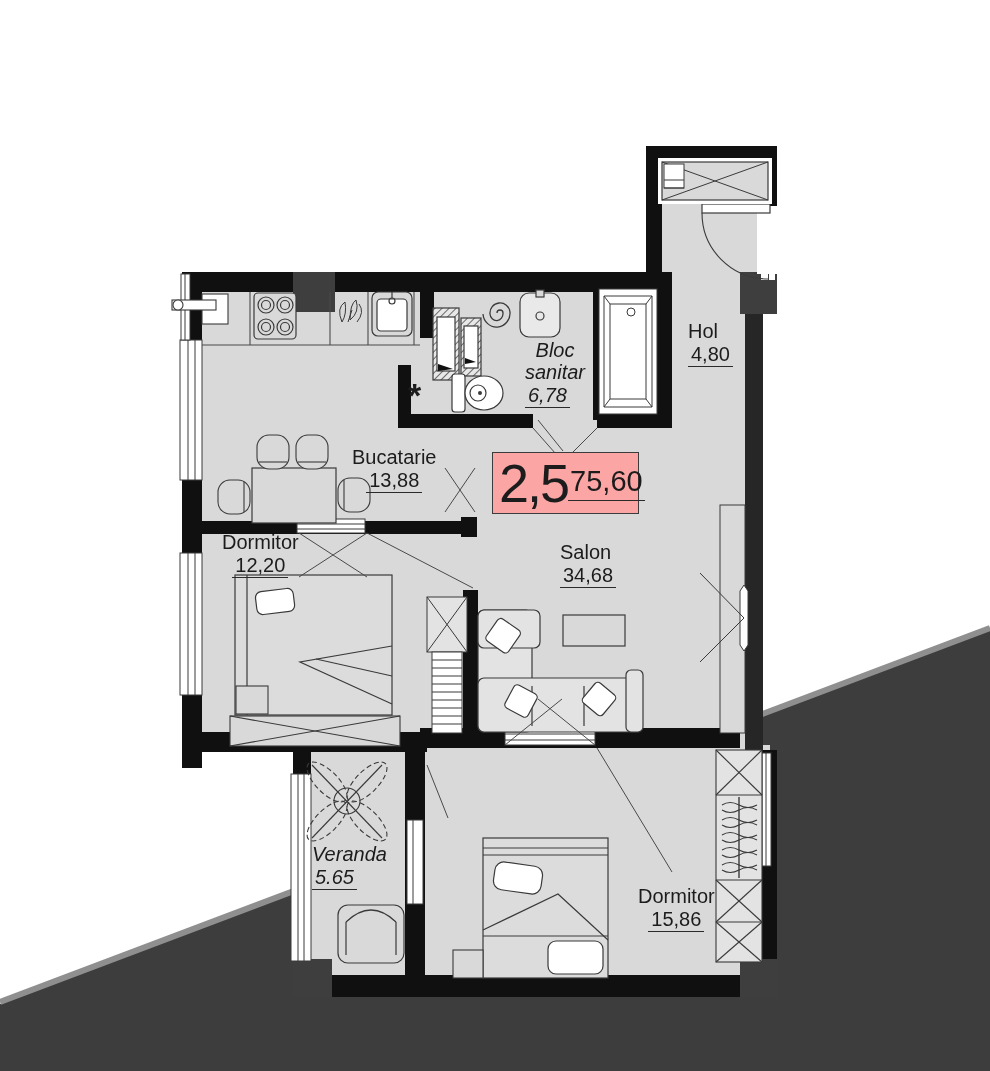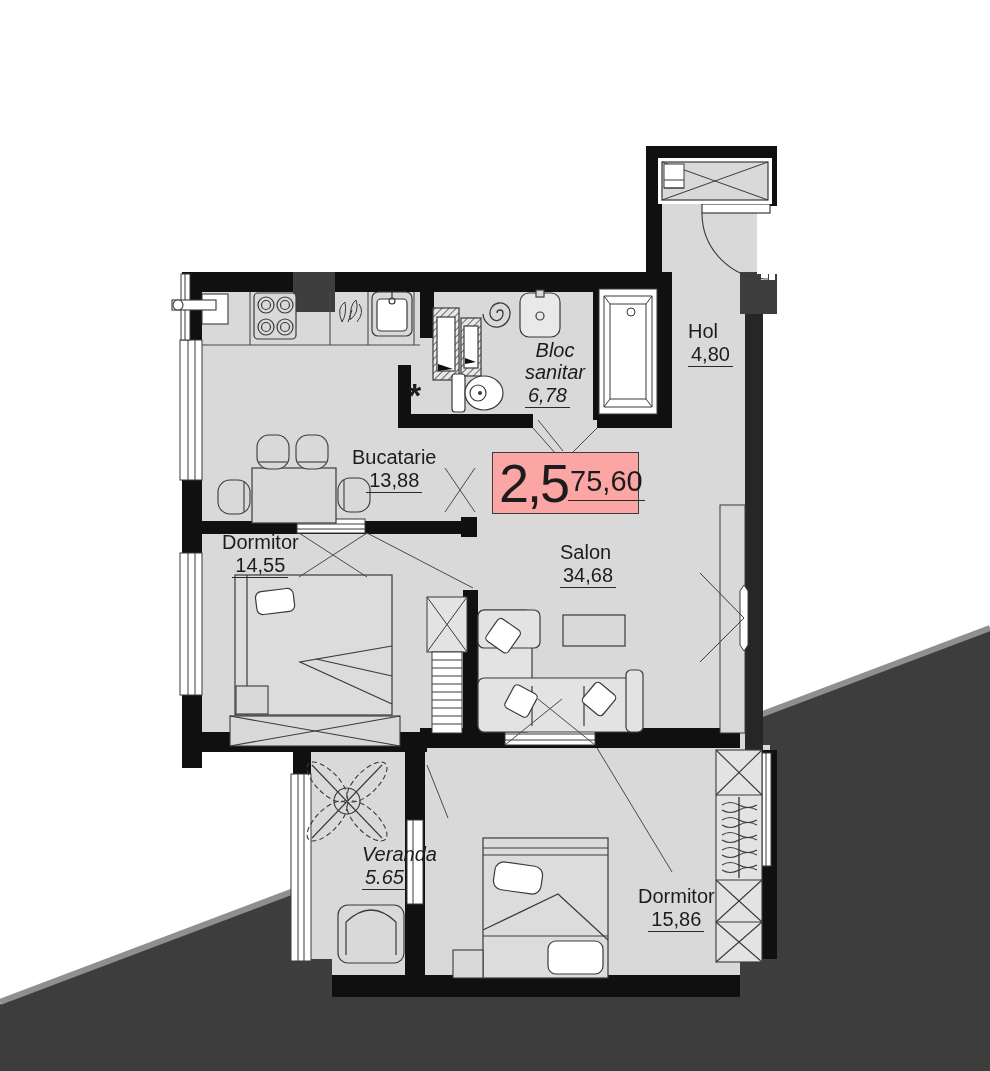--- a/index.html
+++ b/index.html
@@ -322,40 +322,40 @@
   </g>
 </svg>
 
 <div class="lbl" style="left:352px;top:446px;">
   <span class="nm">Bucatarie</span>
   <span class="ar">13,88</span>
 </div>
 
 <div class="lbl" style="left:222px;top:531px;">
   <span class="nm">Dormitor</span>
-  <span class="ar">14,55</span>
+  <span class="ar">12,20</span>
 </div>
 
 <div class="lbl left-align" style="left:525px;top:339px;">
   <span class="nm">Bloc</span>
   <span class="nm">sanitar</span>
   <span class="ar">6,78</span>
 </div>
 
 <div class="lbl" style="left:688px;top:320px;">
   <span class="nm">Hol</span>
   <span class="ar">4,80</span>
 </div>
 
 <div class="lbl" style="left:560px;top:541px;">
   <span class="nm">Salon</span>
   <span class="ar">34,68</span>
 </div>
 
-<div class="lbl left-align" style="left:326px;top:843px;padding-left:36px;">
+<div class="lbl left-align" style="left:312px;top:843px;">
   <span class="nm">Veranda</span>
   <span class="ar">5.65</span>
 </div>
 
 <div class="lbl" style="left:638px;top:885px;">
   <span class="nm">Dormitor</span>
   <span class="ar">15,86</span>
 </div>
 
 <div id="type-box">

